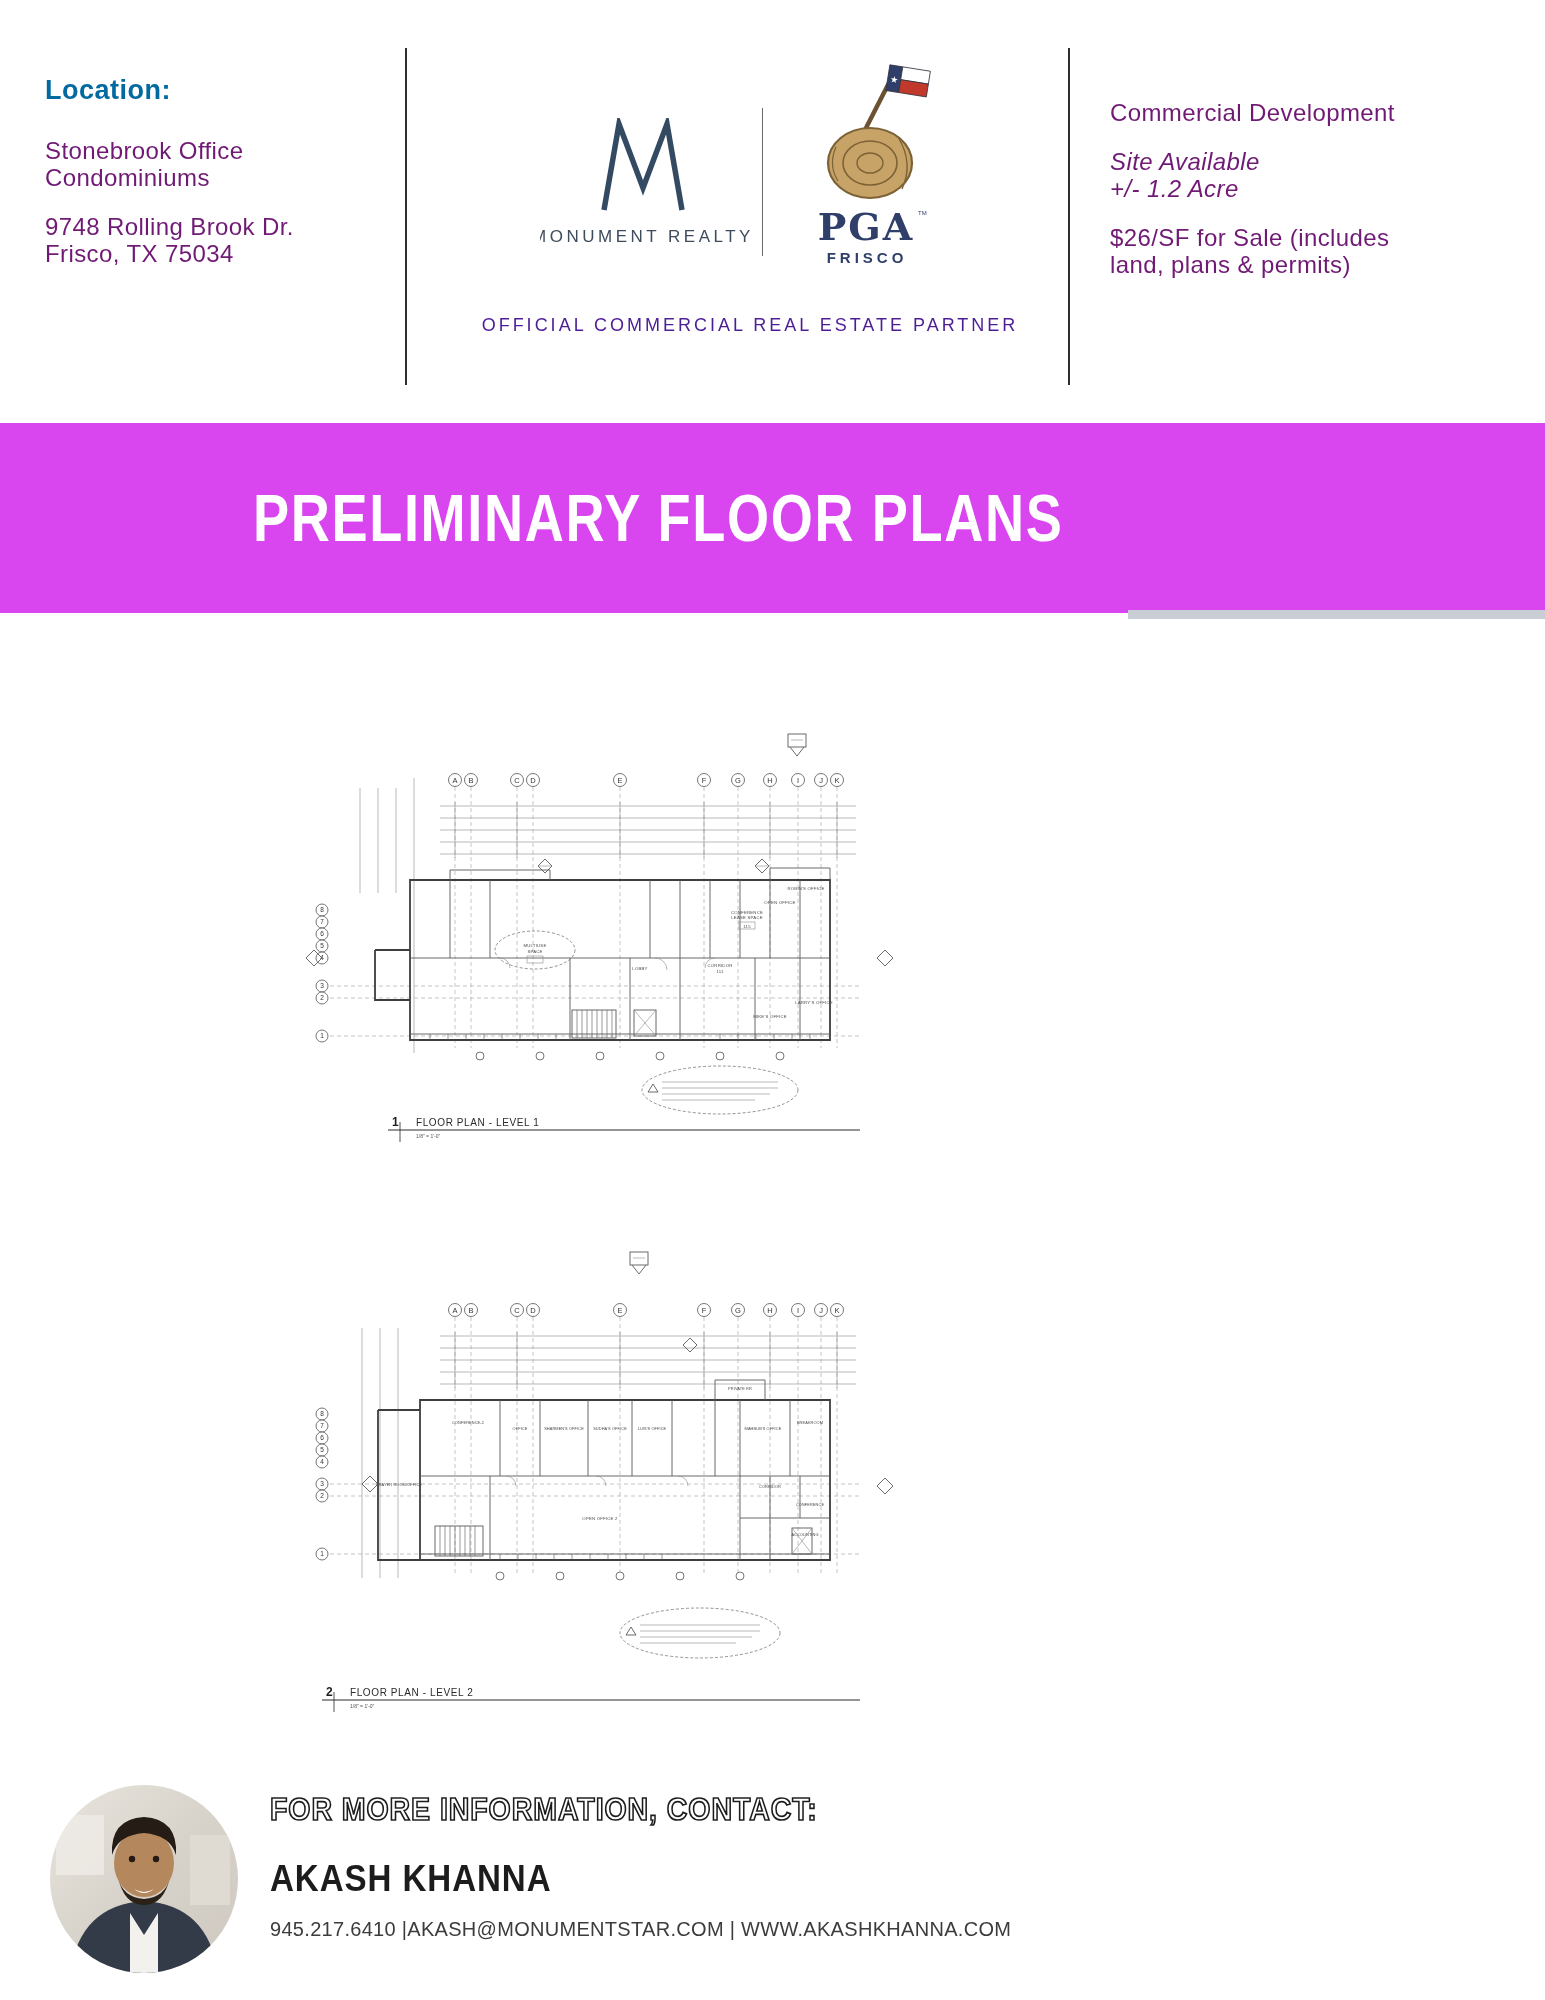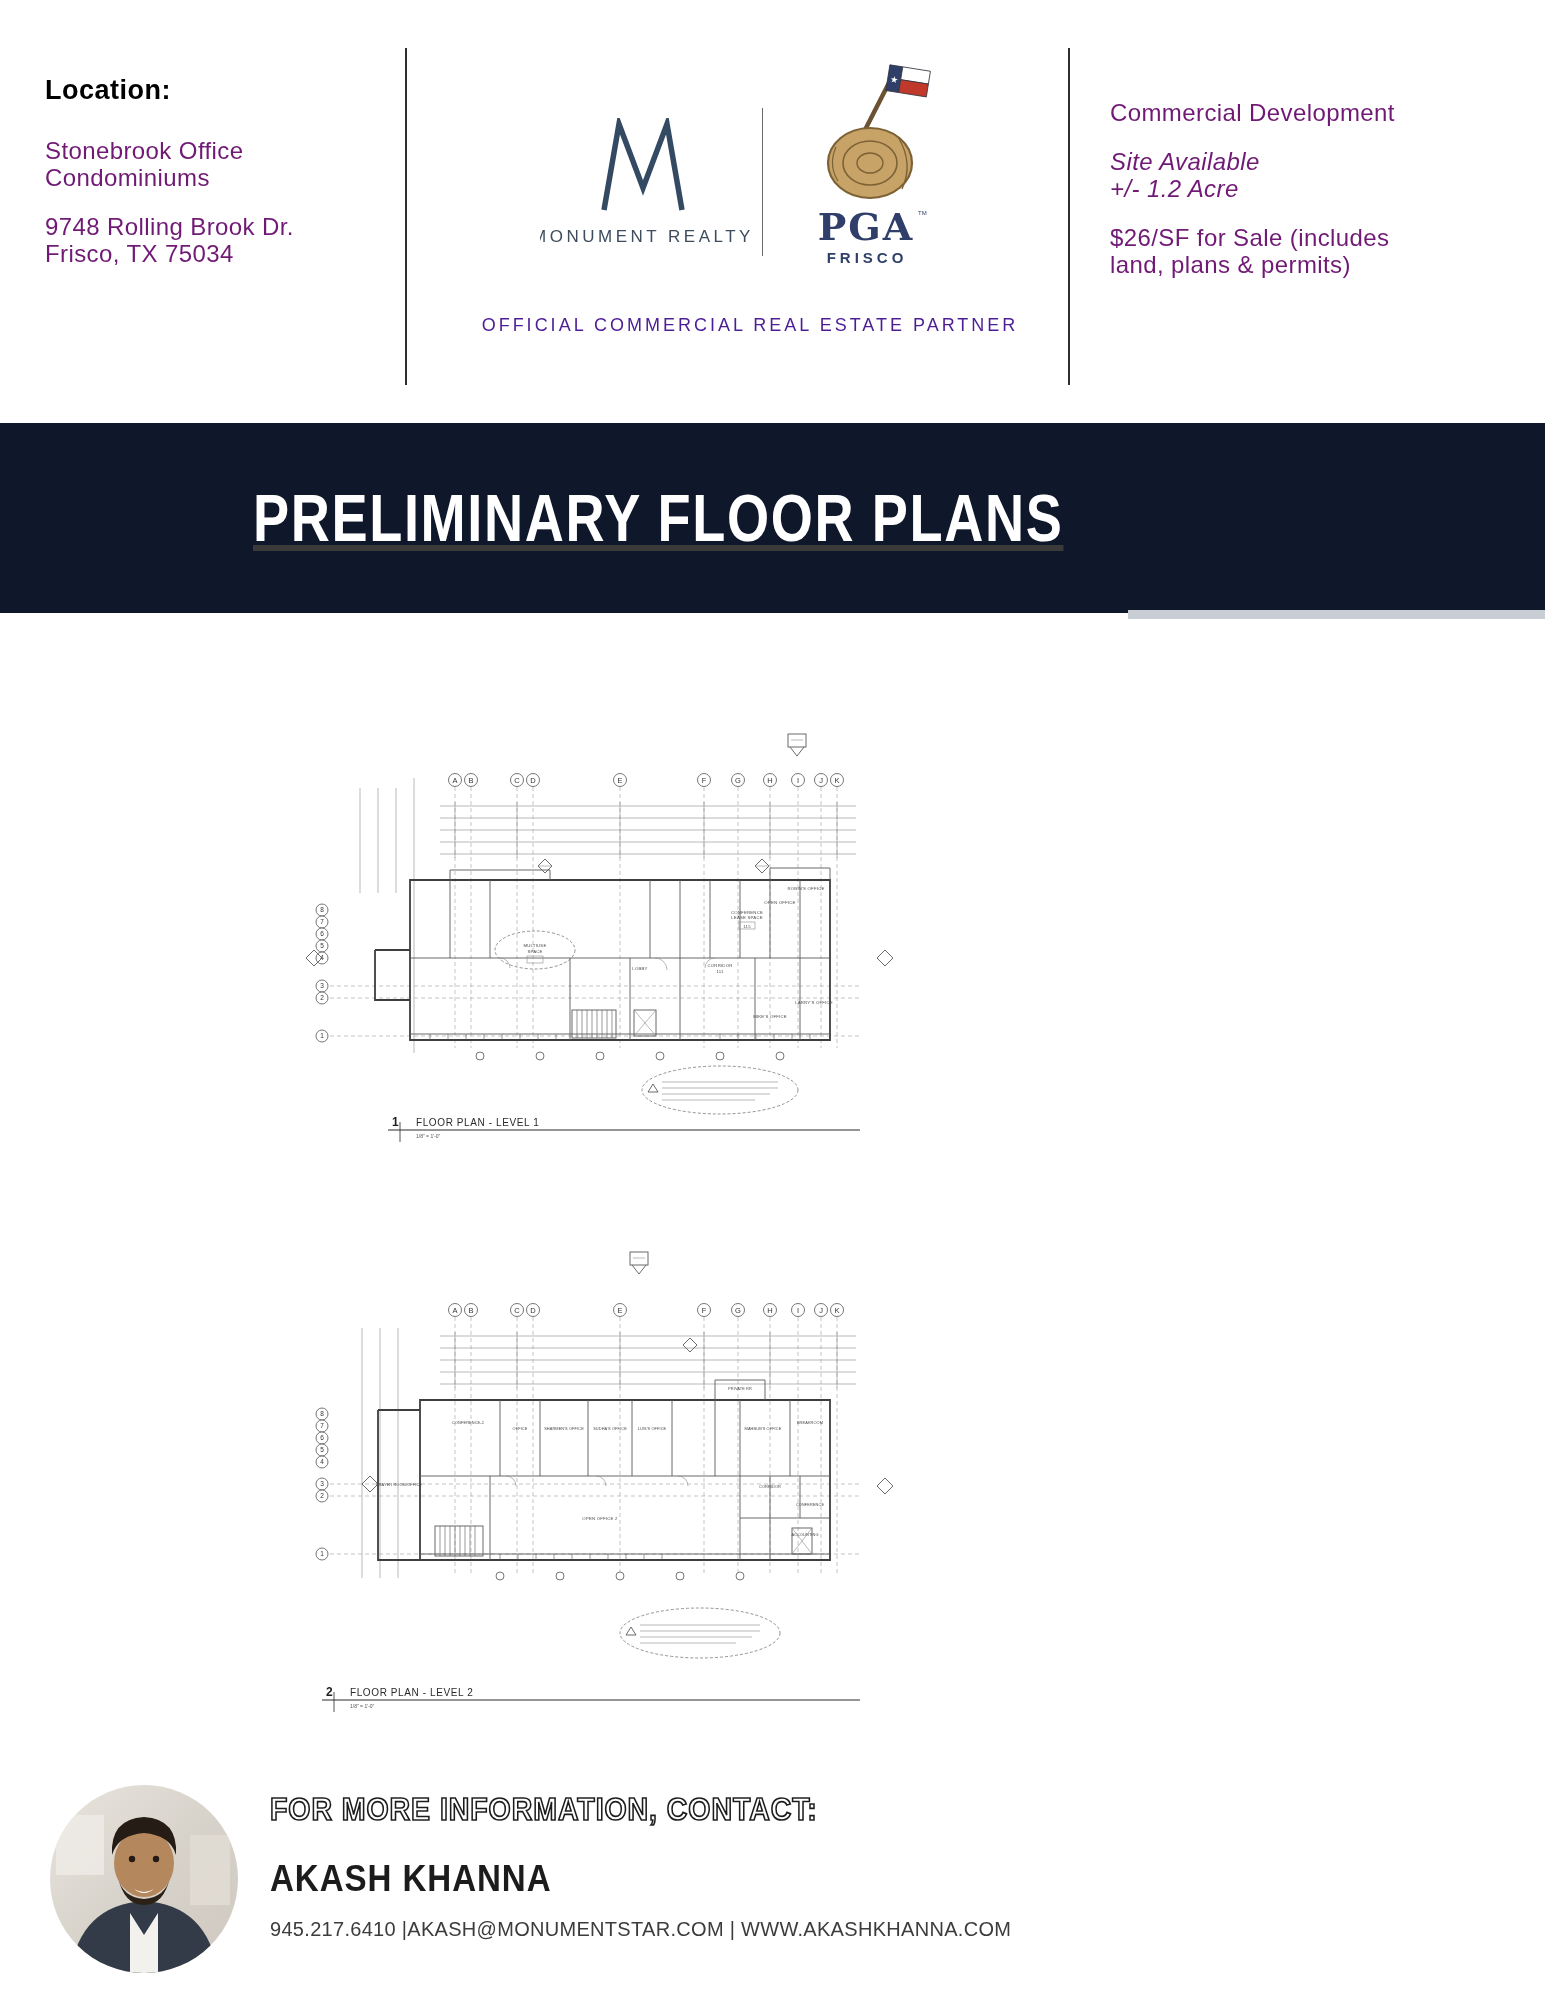--- a/index.html
+++ b/index.html
@@ -1,21 +1,21 @@
 <!DOCTYPE html>
 <html><head>
 <meta charset="utf-8">
 <style>
   html,body{margin:0;padding:0;background:#e8e8e8;}
   .page{position:relative;width:1545px;height:2000px;background:#fff;overflow:hidden;
         font-family:"Liberation Sans",sans-serif;color:#3a3a3a;}
   .abs{position:absolute;}
 
   
-  .loc-title,.space-title{font-size:27px;font-weight:bold;color:#000000;letter-spacing:.5px;}
+  .loc-title,.space-title{font-size:27px;font-weight:bold;color:#0369a1;letter-spacing:.5px;}
   .hdr-body{font-size:24px;color:#701a75;line-height:1.12;letter-spacing:.4px;}
   .vline{position:absolute;width:2px;background:#2f2f2f;}
   .vline-mini{position:absolute;width:1px;background:#6a6a6a;}
   .partner{font-size:18px;letter-spacing:3px;color:#4c1d95;white-space:nowrap;}
 
   
   .banner{position:absolute;left:0;top:423px;width:1545px;height:190px;display:flex;align-items:center;}
   .banner-title{font-size:66px;font-weight:bold;color:#fff;letter-spacing:2px;white-space:nowrap;
                 transform:scaleX(.82);transform-origin:left center;margin-left:253px;}
   .banner-shade{position:absolute;left:1128px;top:610px;width:417px;height:9px;background:#c9ced5;}
@@ -100,21 +100,21 @@
     <div class="hdr-body" style="margin-top:22px;font-style:italic;">
       <div>Site Available</div>
       <div>+/- 1.2 Acre</div>
     </div>
     <div class="hdr-body" style="margin-top:22px;">
       <div>$26/SF for Sale (includes</div>
       <div>land, plans &amp; permits)</div>
     </div>
   </div>
 
-  <div class="banner" style="background:#0f172a;text-decoration:underline;">
+  <div class="banner" style="background:#d946ef;">
     <div class="banner-title">PRELIMINARY FLOOR PLANS</div>
   </div>
   <div class="banner-shade"></div>
 
   <svg class="abs" style="left:300px;top:718px;" width="600" height="430" viewBox="0 0 600 430">
 
     <g>
       <rect x="488" y="16" width="18" height="13" class="p"></rect>
       <path d="M490,29 l7,9 l7,-9" class="p"></path>
       <line x1="491" y1="22" x2="503" y2="22" class="thin"></line>

